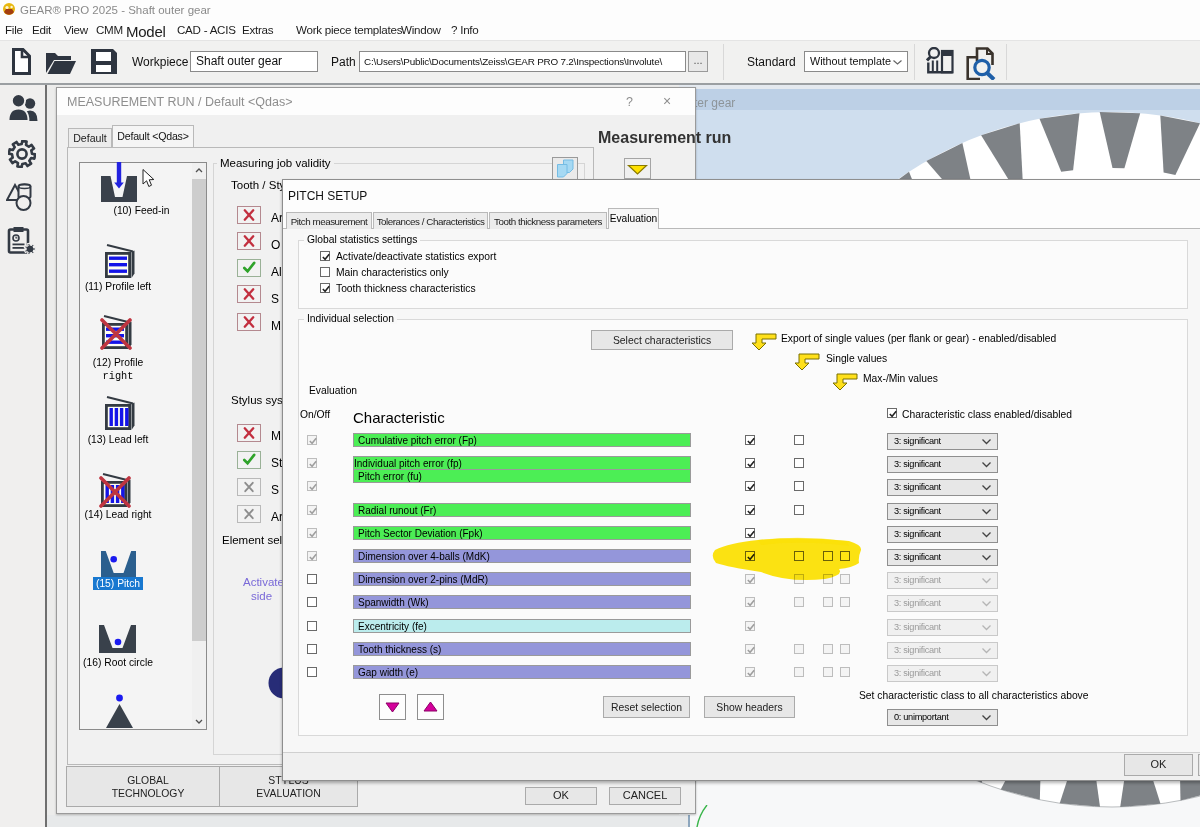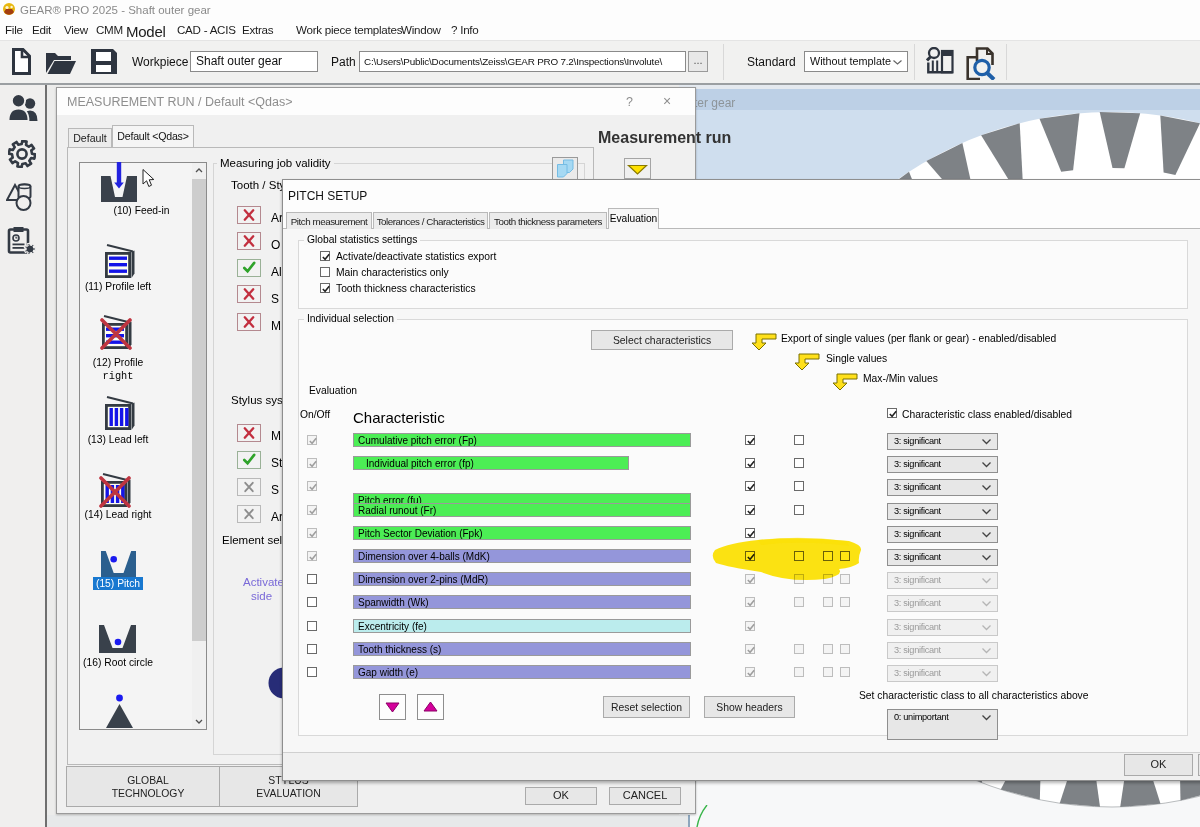--- a/index.html
+++ b/index.html
@@ -360,36 +360,36 @@
       </div>
 <div style="position:absolute;left:793px;top:434px;width:10px;height:10px;background:#ffffff;border:1px solid #6a6a6a;"></div>
 <div style="position:absolute;left:886px;top:432px;width:111px;height:17px;background:#e7e7e7;border:1px solid #8f8f8f;font-size:9.2px;letter-spacing:-0.3px;color:#000000;line-height:15px;padding-left:6px;box-sizing:border-box;">3: significant<svg style="position:absolute;right:6px;top:5px;" width="9" height="6" viewBox="0 0 9 6">
           <path d="M0.5 0.5 L4.5 4.5 L8.5 0.5" stroke="#444444" stroke-width="1.3" fill="none"></path>
         </svg></div>
 <div style="position:absolute;left:306px;top:457px;width:10px;height:10px;background:#f4f4f4;border:1px solid #bdbdbd;">
         <svg style="display:block" width="10" height="10" viewBox="0 0 11 11">
           <path d="M2 5.5 L4.5 8 L9 2.5" stroke="#9e9e9e" stroke-width="1.7" fill="none"></path>
         </svg>
       </div>
-<div style="position:absolute;left:352px;top:455px;width:276px;height:14px;background:#4cee55;border:1px solid #9a9a9a;font-size:10px;line-height:14px;padding-left:12px;color:#000;">Individual pitch error (fp)</div>
+<div style="position:absolute;left:352px;top:455px;width:338px;height:14px;background:#4cee55;border:1px solid #9a9a9a;font-size:10px;line-height:14px;padding-left:0;color:#000;">Individual pitch error (fp)</div>
 <div style="position:absolute;left:744px;top:457px;width:10px;height:10px;background:#ffffff;border:1px solid #6a6a6a;">
         <svg style="display:block" width="10" height="10" viewBox="0 0 11 11">
           <path d="M2 5.5 L4.5 8 L9 2.5" stroke="#222222" stroke-width="1.7" fill="none"></path>
         </svg>
       </div>
 <div style="position:absolute;left:793px;top:457px;width:10px;height:10px;background:#ffffff;border:1px solid #6a6a6a;"></div>
 <div style="position:absolute;left:886px;top:455px;width:111px;height:17px;background:#e7e7e7;border:1px solid #8f8f8f;font-size:9.2px;letter-spacing:-0.3px;color:#000000;line-height:15px;padding-left:6px;box-sizing:border-box;">3: significant<svg style="position:absolute;right:6px;top:5px;" width="9" height="6" viewBox="0 0 9 6">
           <path d="M0.5 0.5 L4.5 4.5 L8.5 0.5" stroke="#444444" stroke-width="1.3" fill="none"></path>
         </svg></div>
 <div style="position:absolute;left:306px;top:480px;width:10px;height:10px;background:#f4f4f4;border:1px solid #bdbdbd;">
         <svg style="display:block" width="10" height="10" viewBox="0 0 11 11">
           <path d="M2 5.5 L4.5 8 L9 2.5" stroke="#9e9e9e" stroke-width="1.7" fill="none"></path>
         </svg>
       </div>
-<div style="position:absolute;left:352px;top:492px;width:338px;height:14px;background:#4cee55;border:1px solid #9a9a9a;font-size:10px;line-height:14px;padding-left:4px;color:#000;">Pitch error (fu)</div>
+<div style="position:absolute;left:352px;top:468px;width:338px;height:14px;background:#4cee55;border:1px solid #9a9a9a;font-size:10px;line-height:14px;padding-left:4px;color:#000;">Pitch error (fu)</div>
 <div style="position:absolute;left:744px;top:480px;width:10px;height:10px;background:#ffffff;border:1px solid #6a6a6a;">
         <svg style="display:block" width="10" height="10" viewBox="0 0 11 11">
           <path d="M2 5.5 L4.5 8 L9 2.5" stroke="#222222" stroke-width="1.7" fill="none"></path>
         </svg>
       </div>
 <div style="position:absolute;left:793px;top:480px;width:10px;height:10px;background:#ffffff;border:1px solid #6a6a6a;"></div>
 <div style="position:absolute;left:886px;top:478px;width:111px;height:17px;background:#e7e7e7;border:1px solid #8f8f8f;font-size:9.2px;letter-spacing:-0.3px;color:#000000;line-height:15px;padding-left:6px;box-sizing:border-box;">3: significant<svg style="position:absolute;right:6px;top:5px;" width="9" height="6" viewBox="0 0 9 6">
           <path d="M0.5 0.5 L4.5 4.5 L8.5 0.5" stroke="#444444" stroke-width="1.3" fill="none"></path>
         </svg></div>
 <div style="position:absolute;left:306px;top:504px;width:10px;height:10px;background:#f4f4f4;border:1px solid #bdbdbd;">
@@ -508,19 +508,19 @@
 <div class="abs" style="left:96px;top:514px;width:27px;height:26px;background:#fdfdfd;border:1px solid #8e8e8e;"><svg width="25" height="24" viewBox="0 0 25 24">
         <path d="M6 8 L19 8 L12.5 17 Z" fill="#d4009b" stroke="#8c0067" stroke-width="1"></path>
       </svg></div>
 <div class="abs" style="left:134px;top:514px;width:27px;height:26px;background:#fdfdfd;border:1px solid #8e8e8e;"><svg width="25" height="24" viewBox="0 0 25 24">
         <path d="M6 16 L19 16 L12.5 7 Z" fill="#d4009b" stroke="#8c0067" stroke-width="1"></path>
       </svg></div>
 <div class="abs" style="left:320px;top:516px;width:87px;height:22px;background:#e7e7e7;border:1px solid #aaaaaa;display:flex;align-items:center;justify-content:center;text-align:center;font-size:10.4px;color:#222;line-height:1.25;">Reset selection</div>
 <div class="abs" style="left:421px;top:516px;width:91px;height:22px;background:#e7e7e7;border:1px solid #aaaaaa;display:flex;align-items:center;justify-content:center;text-align:center;font-size:10.4px;color:#222;line-height:1.25;">Show headers</div>
 <div class="t" style="left:576px;top:510px;font-size:10.3px;color:#000;">Set characteristic class to all characteristics above</div>
 <div class="abs" style="left:-282px;top:-179px;">
-<div style="position:absolute;left:886px;top:708px;width:111px;height:31px;background:#e7e7e7;border:1px solid #8f8f8f;font-size:9.2px;letter-spacing:-0.3px;color:#000000;line-height:15px;padding-left:6px;box-sizing:border-box;">0: unimportant<svg style="position:absolute;right:6px;top:5px;" width="9" height="6" viewBox="0 0 9 6">
+<div style="position:absolute;left:886px;top:708px;width:111px;height:17px;background:#e7e7e7;border:1px solid #8f8f8f;font-size:9.2px;letter-spacing:-0.3px;color:#000000;line-height:15px;padding-left:6px;box-sizing:border-box;">0: unimportant<svg style="position:absolute;right:6px;top:5px;" width="9" height="6" viewBox="0 0 9 6">
           <path d="M0.5 0.5 L4.5 4.5 L8.5 0.5" stroke="#444444" stroke-width="1.3" fill="none"></path>
         </svg></div>
 </div>
 <div class="abs" style="left:0;top:572px;width:923px;height:28px;background:#f0f0f0;border-top:1px solid #d0d0d0;"></div>
 <div class="abs" style="left:841px;top:574px;width:69px;height:22px;background:#e7e7e7;border:1px solid #aaaaaa;display:flex;align-items:center;justify-content:center;text-align:center;font-size:11.0px;color:#222;line-height:1.25;">OK</div>
 <div class="abs" style="left:915px;top:574px;width:69px;height:22px;background:#e7e7e7;border:1px solid #aaaaaa;display:flex;align-items:center;justify-content:center;text-align:center;font-size:11.0px;color:#222;line-height:1.25;">CANCEL</div>
 </div>
 </body></html>

